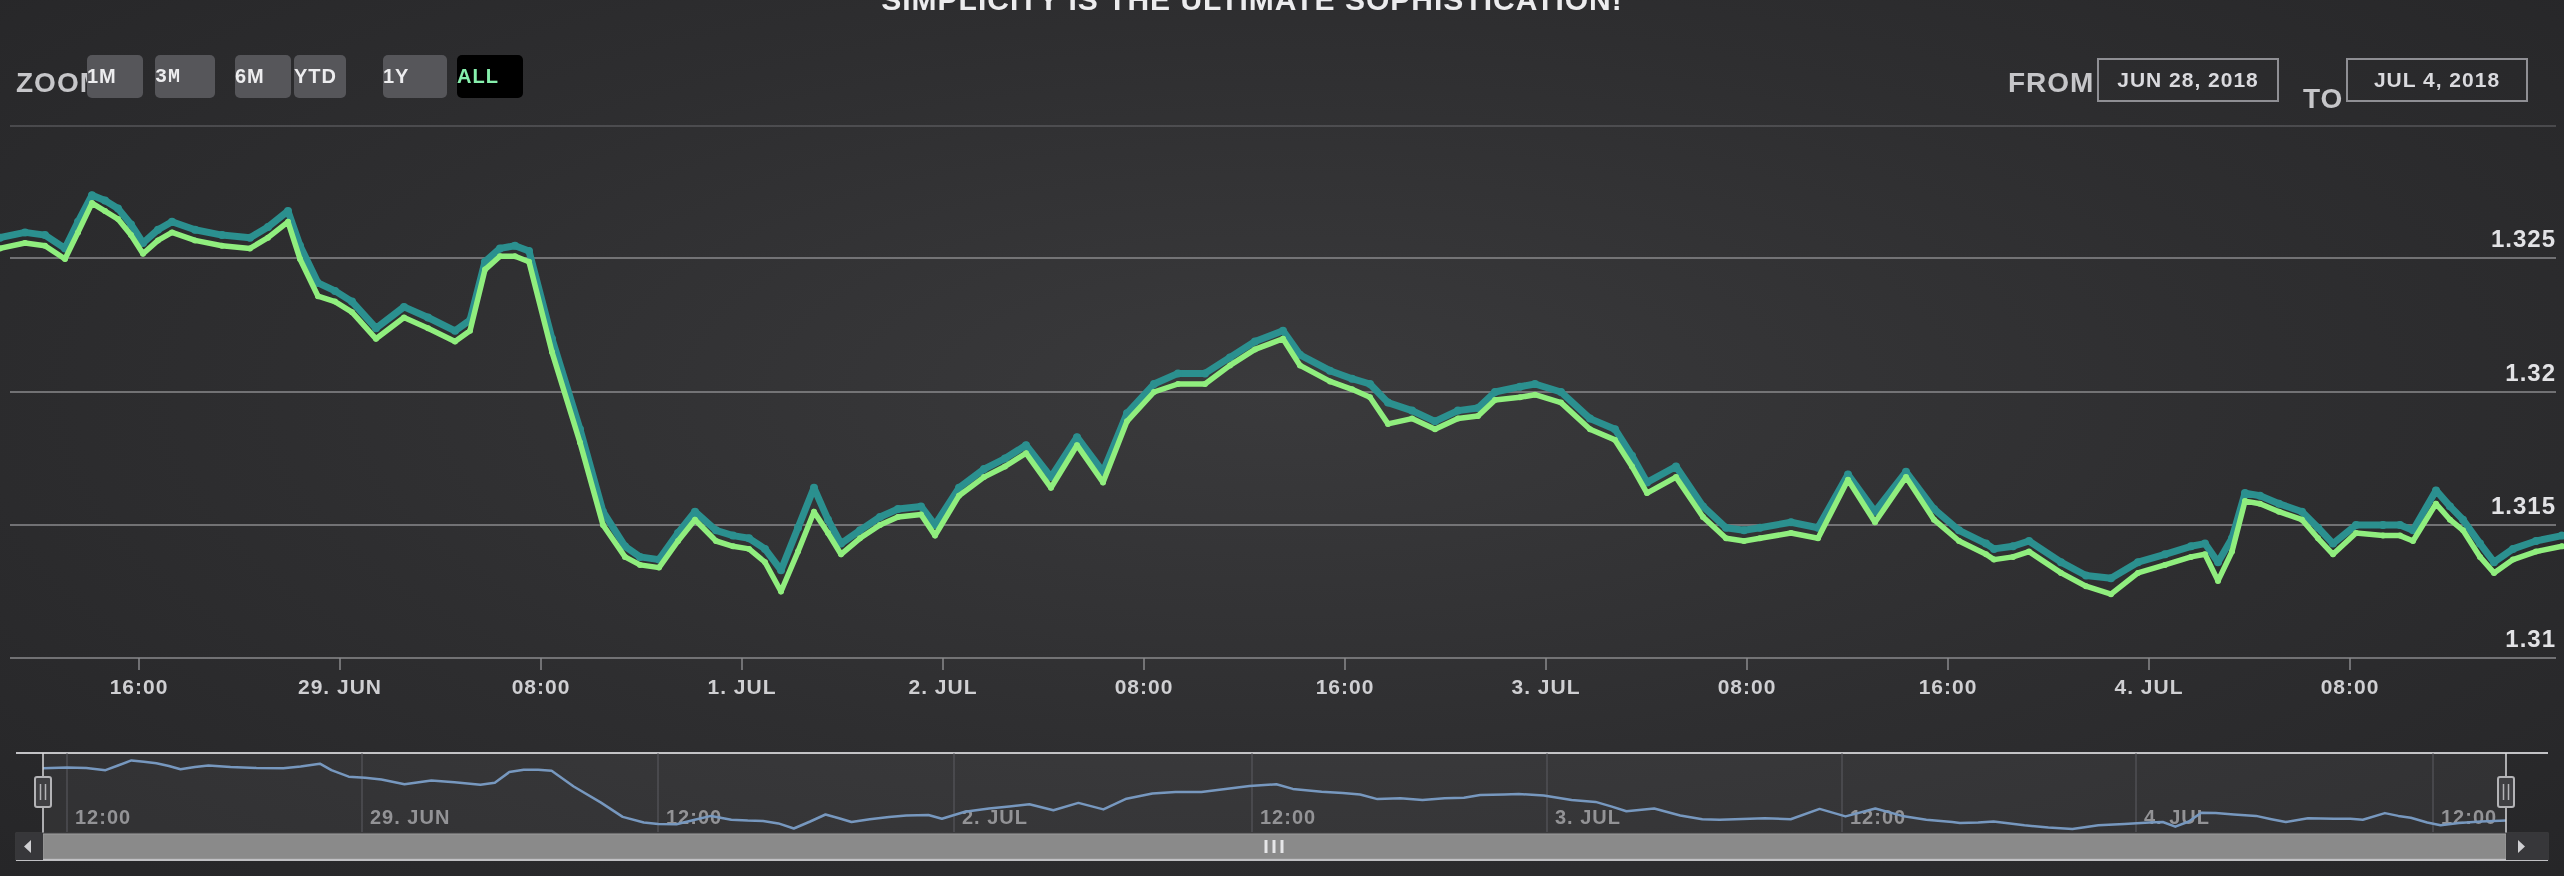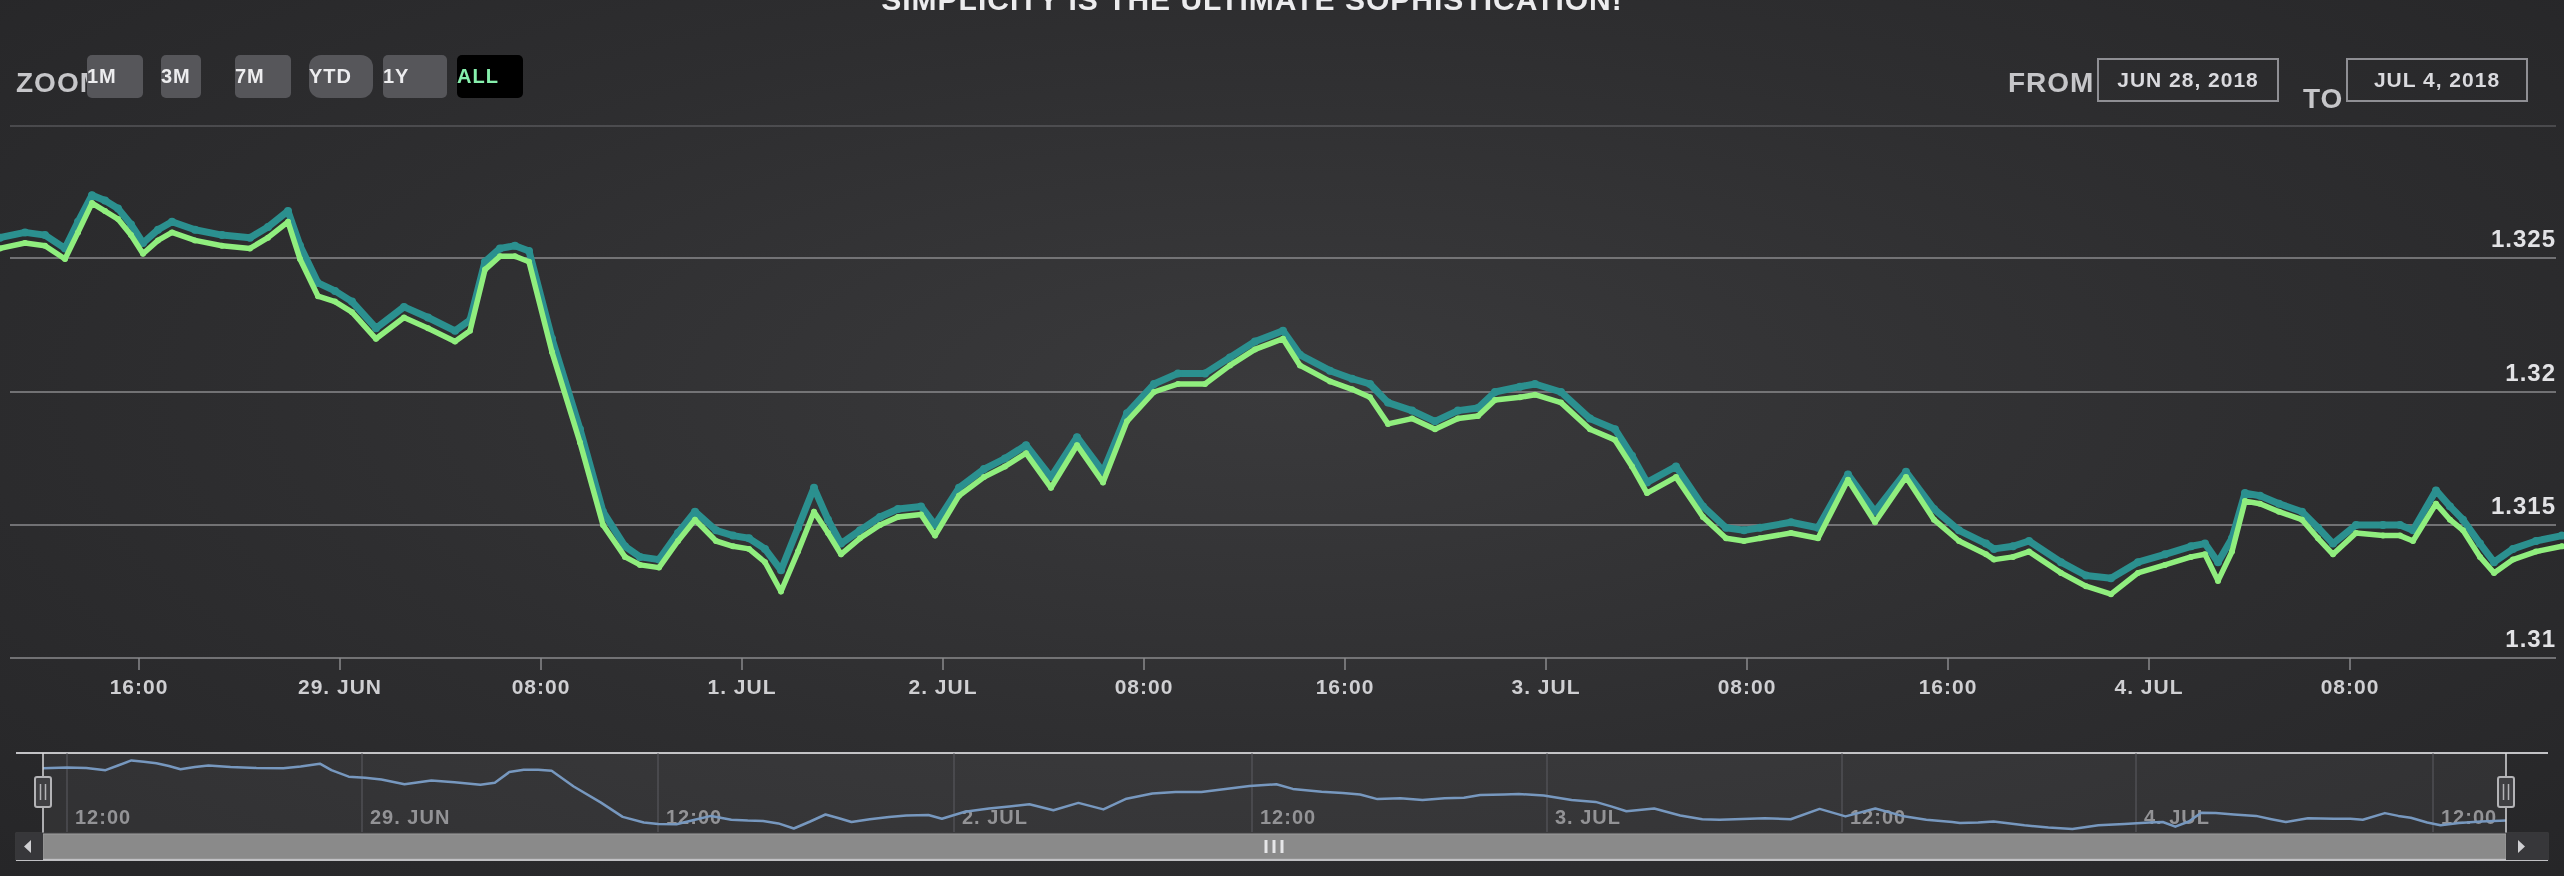--- a/index.html
+++ b/index.html
@@ -363,23 +363,23 @@
     <polygon points="31,840 24,846.5 31,853" fill="#cfcfd2"></polygon>
     <rect x="2506" y="833" width="42" height="27" fill="#37373a"></rect>
     <polygon points="2518,840 2525,846.5 2518,853" fill="#cfcfd2"></polygon>
   </svg>
 
 <div class="title">SIMPLICITY IS THE ULTIMATE SOPHISTICATION!</div>
 
 <span class="rs-label" style="left:16px;top:67px;">ZOOM</span>
 <div id="rs-buttons">
     <div class="rs-btn" style="left: 87px; width: 56px;">1M</div>
-    <div class="rs-btn" style="left: 161px; width: 40px;">3M</div>
-    <div class="rs-btn" style="left: 235px; width: 56px;">7M</div>
-    <div class="rs-btn" style="left: 309px; width: 64px; border-radius: 12px;">YTD</div>
+    <div class="rs-btn" style="left: 155px; width: 60px; font-family: Liberation Mono, monospace;">3M</div>
+    <div class="rs-btn" style="left: 235px; width: 56px;">6M</div>
+    <div class="rs-btn" style="left: 294px; width: 52px;">YTD</div>
     <div class="rs-btn" style="left: 383px; width: 64px;">1Y</div>
     <div class="rs-btn selected" style="left: 457px; width: 66px;">ALL</div>
   </div>
 
 <span class="rs-label" style="left:2008px;top:67px;width:76px;text-align:right;display:inline-block;">FROM</span>
 <input class="date-input" style="left: 2097px;" readonly="" value="JUN 28, 2018">
 <span class="rs-label" style="left:2303px;top:83px;">TO</span>
 <input class="date-input" style="left: 2346px;" readonly="" value="JUL 4, 2018">
 
 </body></html>

